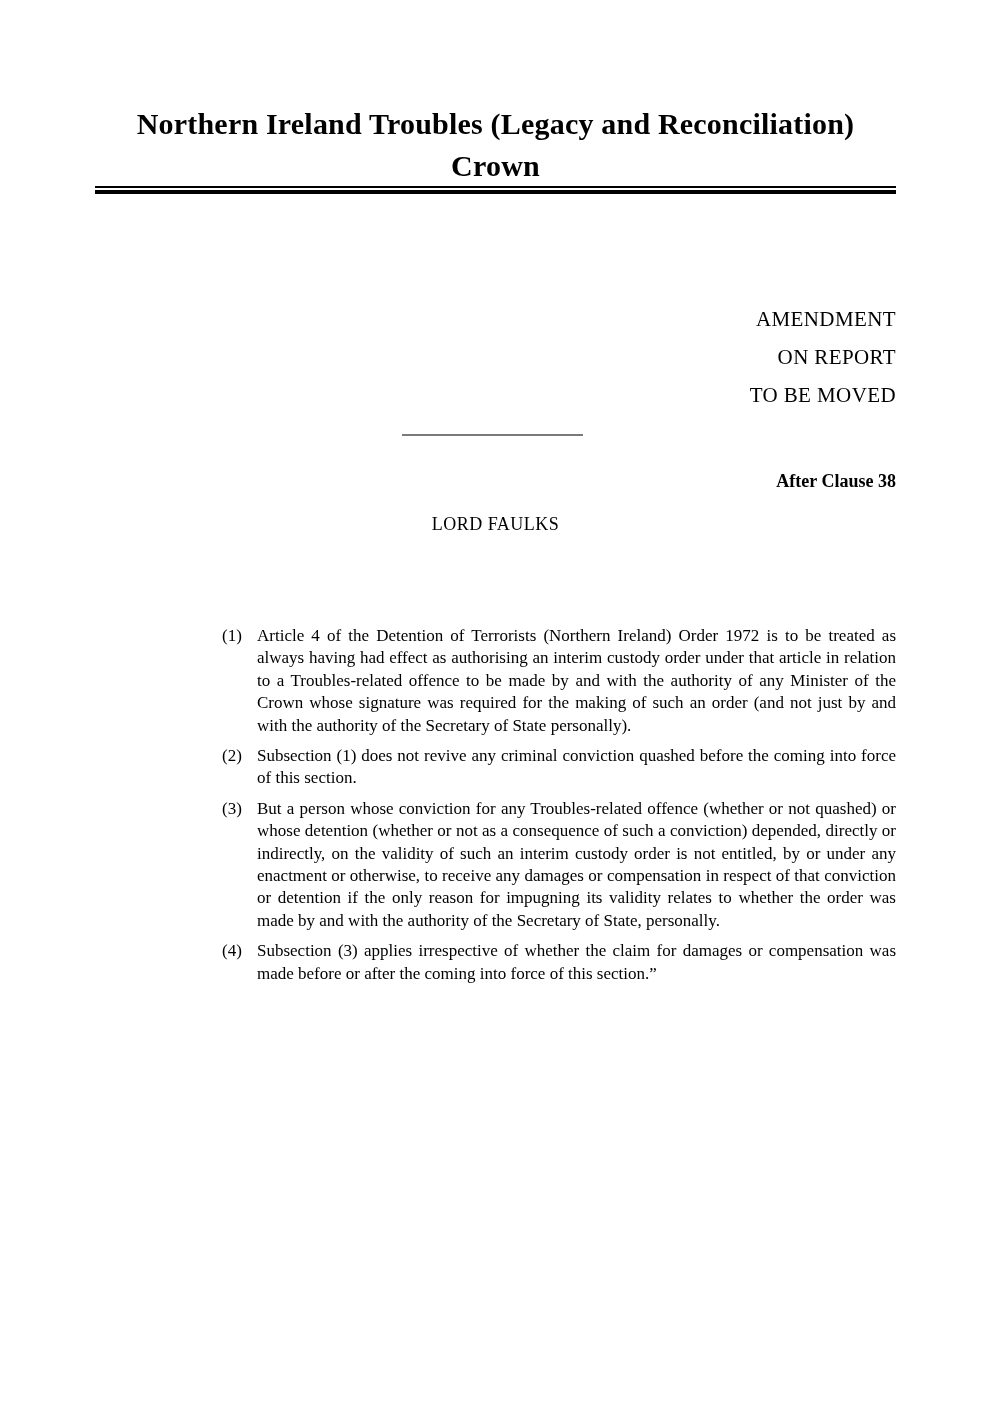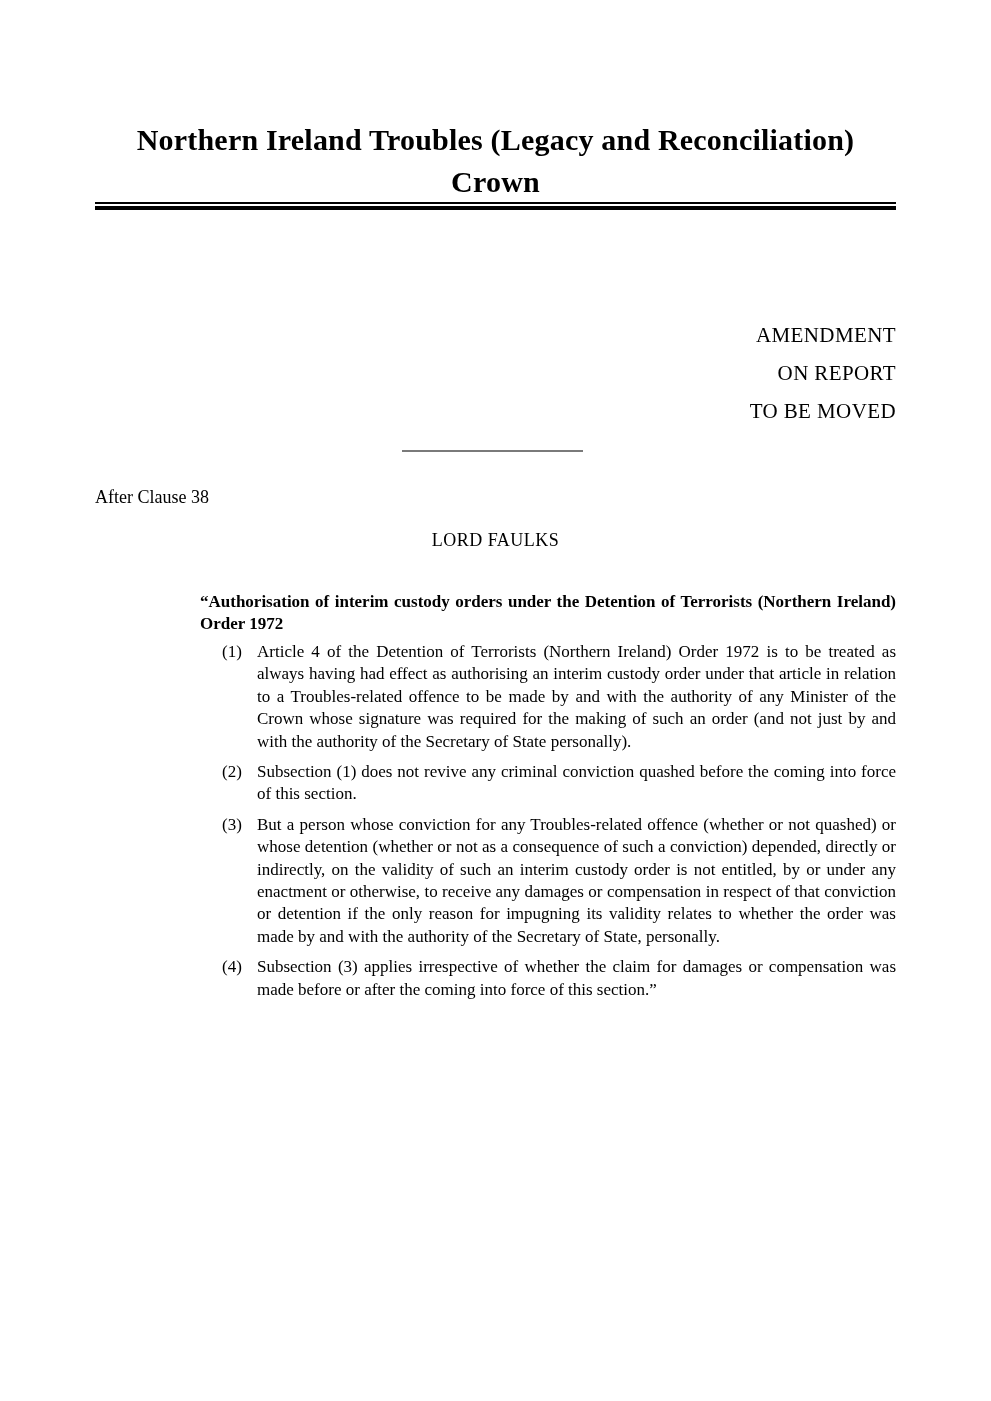--- a/index.html
+++ b/index.html
@@ -4,21 +4,20 @@
 <style>
   html, body { margin: 0; padding: 0; background: #ffffff; }
   .page {
     position: relative;
     width: 991px;
     height: 1017px;
     background: #ffffff;
     color: #000000;
     font-family: "Liberation Serif", "DejaVu Serif", serif;
     overflow: hidden;
-    margin-top: 16px;
   }
   .title-block {
     position: absolute;
     top: 103px; left: 95px; width: 801px;
     text-align: center;
     font-size: 30px;
     font-weight: bold;
     line-height: 42px;
     letter-spacing: 0.2px;
   }
@@ -39,23 +38,23 @@
   }
   .rule-short {
     position: absolute;
     top: 434px; left: 402px; width: 181px;
     height: 0;
     border-top: 2px solid #7a7a7a;
   }
   .after-clause {
     position: absolute;
     top: 471px; left: 95px; width: 801px;
-    text-align: left;
+    text-align: right;
     font-size: 18px;
-    font-weight: normal;
+    font-weight: bold;
   }
   .mover {
     position: absolute;
     top: 514px; left: 95px; width: 801px;
     text-align: center;
     font-size: 18px;
     letter-spacing: 0.5px;
   }
   .instruction {
     position: absolute;
@@ -106,21 +105,20 @@
     <div>TO BE MOVED</div>
   </div>
 
   <div class="rule-short"></div>
 
   <div class="after-clause">After Clause 38</div>
 
   <div class="mover">LORD FAULKS</div>
 
 
-  <div class="clause-heading">“Authorisation of interim custody orders under the Detention of Terrorists (Northern Ireland) Order 1972</div>
 
   <div class="subsections">
     <div class="subsection">
       <div class="subsection-number">(1)</div>
       <div class="subsection-text">Article 4 of the Detention of Terrorists (Northern Ireland) Order 1972 is to be treated as always having had effect as authorising an interim custody order under that article in relation to a Troubles-related offence to be made by and with the authority of any Minister of the Crown whose signature was required for the making of such an order (and not just by and with the authority of the Secretary of State personally).</div>
     </div>
     <div class="subsection">
       <div class="subsection-number">(2)</div>
       <div class="subsection-text">Subsection (1) does not revive any criminal conviction quashed before the coming into force of this section.</div>
     </div>

